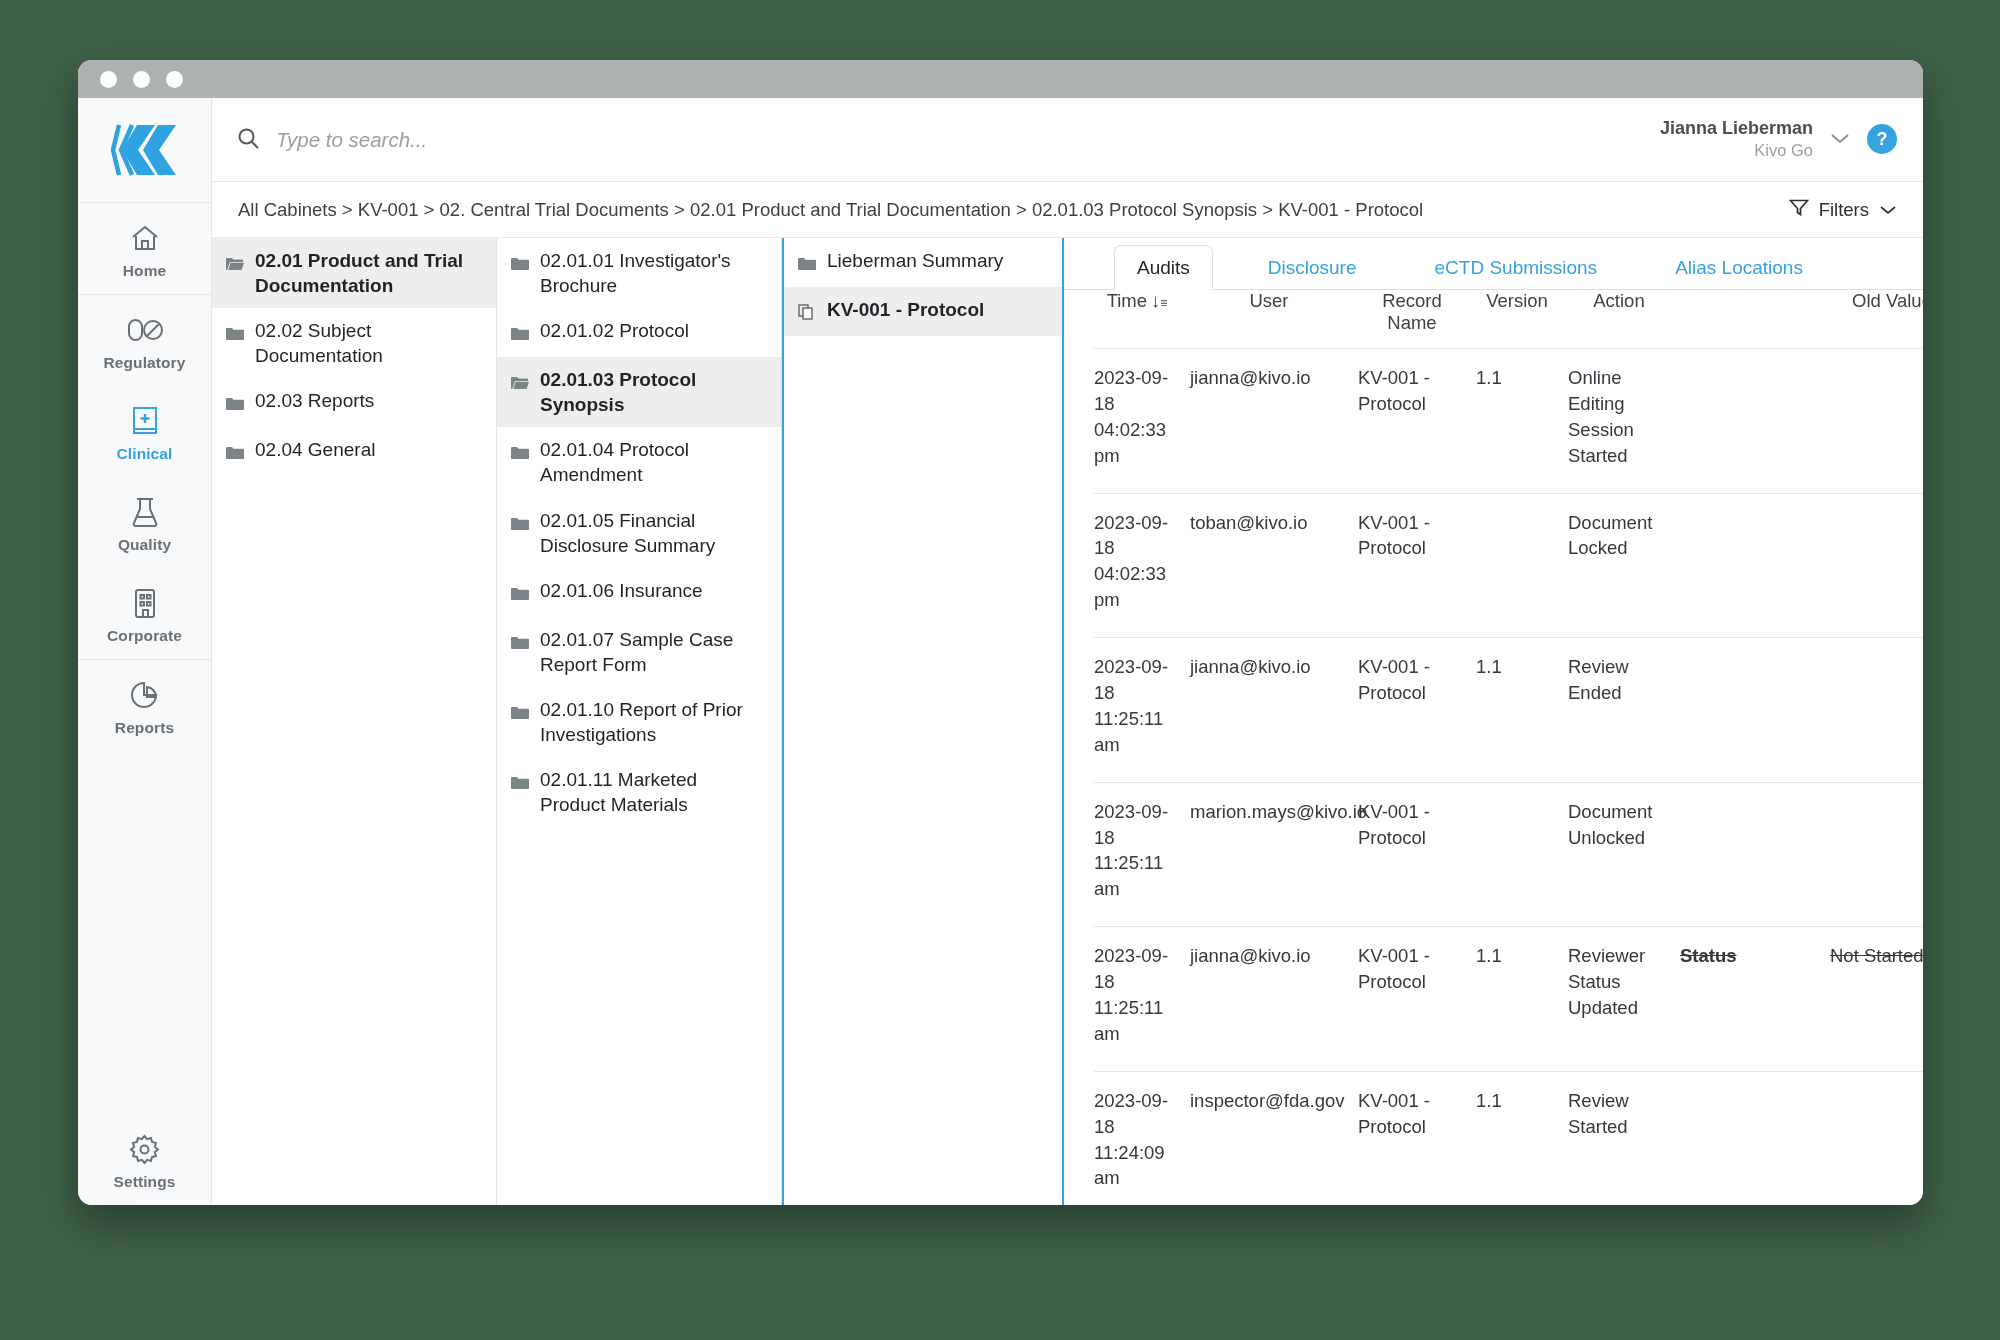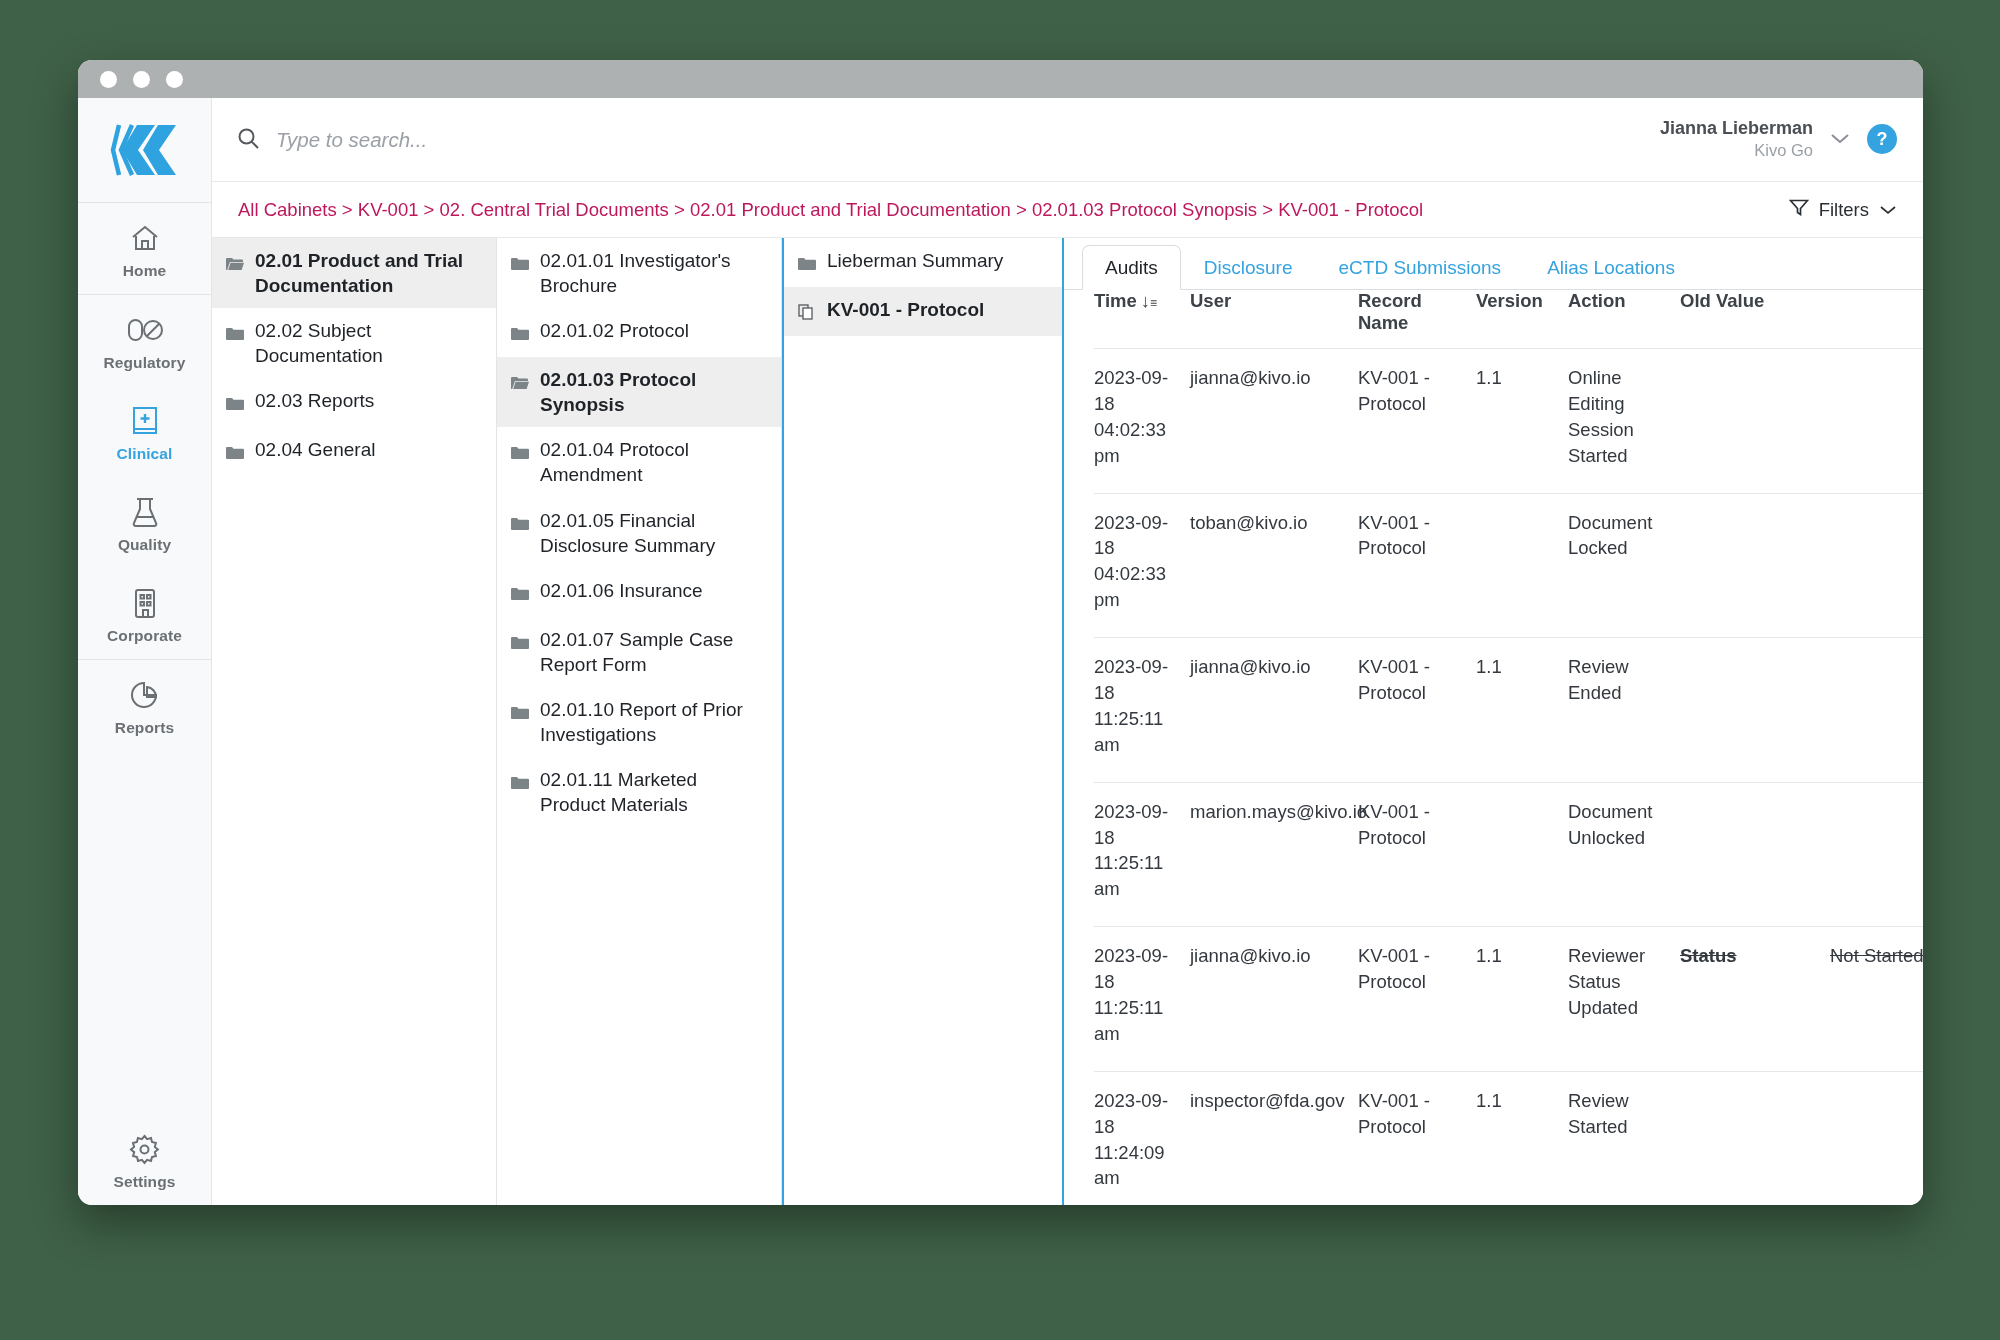--- a/index.html
+++ b/index.html
@@ -81,21 +81,21 @@
     display:flex; align-items:center; justify-content:center;
     font-size: 18px; font-weight: 700;
   }
 
   .crumbbar {
     height: 56px; flex: 0 0 56px;
     border-bottom: 1px solid #e7eaec;
     display: flex; align-items: center;
     padding: 0 26px 0 26px;
   }
-  .crumbs { font-size: 18.5px; color: #be185d; flex: 1 1 auto; white-space: nowrap; }
+  .crumbs { font-size: 18.5px; color: #404040; flex: 1 1 auto; white-space: nowrap; }
   .filters { display:flex; align-items:center; gap:10px; font-size:18.5px; color:#2a2f34; }
 
   
   .browser { flex: 1 1 auto; display: flex; min-height: 0; }
 
   .col {
     border-right: 1px solid #e2e5e8;
     overflow: hidden;
     background: #fff;
   }
@@ -128,41 +128,42 @@
   }
   .tab {
     padding: 11px 22px 10px;
     font-size: 19px;
     color: #35a3df;
     cursor: pointer;
     border: 1px solid transparent;
     border-radius: 7px 7px 0 0;
     position: relative;
     top: 1px;
+    margin-left: 32px;
   }
   .tab.active {
     color: #1f2328;
     background: #fff;
     border-color: #d9dee2;
     border-bottom-color: #fff;
   }
 
   .detail-head {
     display:flex; align-items: baseline; justify-content: space-between;
     padding: 26px 30px 18px 30px;
   }
   .detail-title { font-size: 30px; font-weight: 700; color: #1f2328; }
   .dl-link { font-size: 19px; color: #35a3df; display:flex; align-items:center; gap:8px; cursor:pointer; }
 
   .table-wrap { flex: 1 1 auto; overflow: hidden; padding: 0 0 0 30px; }
   table.audit { width: 1020px; border-collapse: collapse; table-layout: fixed; }
   table.audit th {
-    text-align: left;
+    text-align: center;
     font-size: 18.5px;
-    font-weight: 700;
+    font-weight: 400;
     color: #3c4248;
     padding: 0 10px 14px 0;
     border-bottom: 1px solid #e4e7ea;
     vertical-align: top;
   }
   table.audit td {
     font-size: 18.5px;
     color: #34393f;
     padding: 16px 10px 24px 0;
     border-bottom: 1px solid #e4e7ea;

